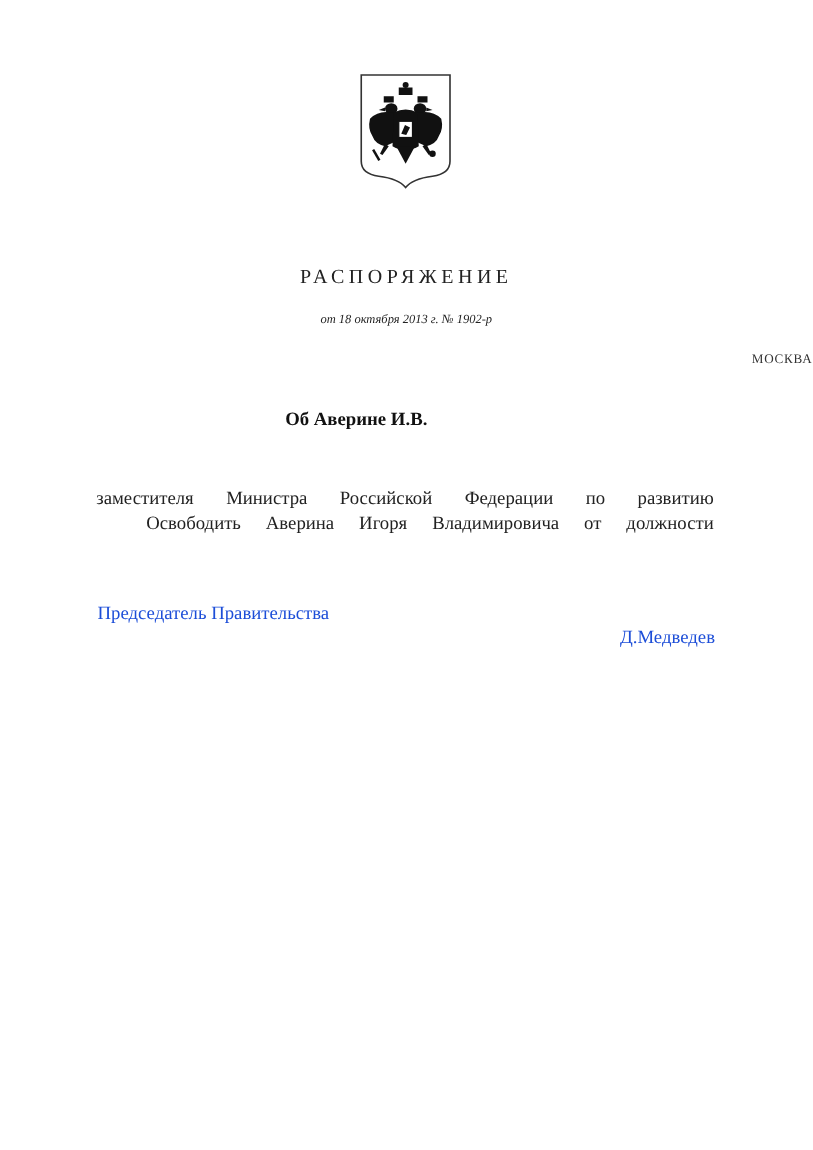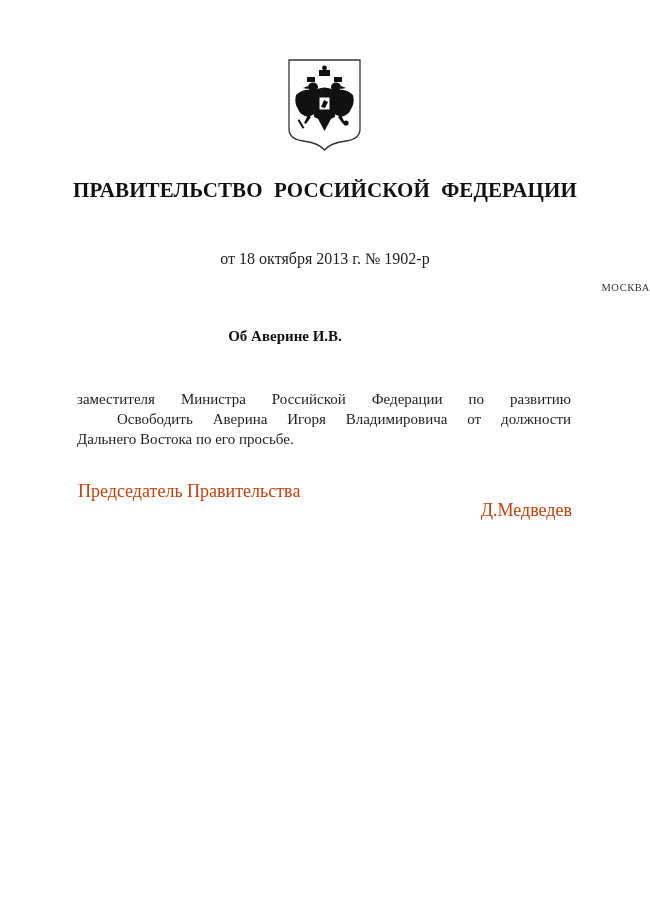--- a/index.html
+++ b/index.html
@@ -51,22 +51,23 @@
       font-size: 16px;
       letter-spacing: 3.6px;
       color: #222;
     }
     .doc-date {
       position: absolute;
       left: 0;
       width: 650px;
       top: 250px;
       text-align: center;
-      font-size: 16px;
+      font-size: 10px;
       color: #222;
+      font-style: italic;
     }
     .doc-city {
       position: absolute;
       left: 0;
       width: 650px;
       top: 282px;
       text-align: right;
       font-size: 10.5px;
       letter-spacing: 0.6px;
       color: #333;
@@ -101,23 +102,23 @@
       text-align-last: justify;
     }
     .body-line.last {
       text-align-last: left;
     }
     .signature-block {
       position: absolute;
       left: 78px;
       top: 482px;
       width: 494px;
-      font-size: 18px;
+      font-size: 15px;
       line-height: 19px;
-      color: #c2410c;
+      color: #1d4ed8;
     }
     .sig-title-1 {
       display: block;
     }
     .sig-title-2 {
       display: block;
       padding-left: 18px;
     }
     .sig-name {
       position: absolute;
@@ -159,33 +160,32 @@
         <path d="M55 58 L59 66 L57 67 L52 60 Z"></path>
         <circle cx="60" cy="66" r="2.6"></circle>
         <rect x="14" y="62" width="2" height="10" transform="rotate(-30 15 67)"></rect>
       </g>
 
       <rect x="33" y="40" width="11" height="13" fill="#fff" stroke="#111" stroke-width="1"></rect>
       <path d="M35 50 L38 43 L42 45 L39 51 Z" fill="#111"></path>
     </svg>
   </div>
 
-  <div class="gov-title">ПРАВИТЕЛЬСТВО  РОССИЙСКОЙ  ФЕДЕРАЦИИ</div>
 
+  <div class="doc-type">РАСПОРЯЖЕНИЕ</div>
 
   <div class="doc-date">от 18 октября 2013 г.  № 1902-р</div>
 
   <div class="doc-city">МОСКВА</div>
 
   <div class="subject">Об Аверине И.В.</div>
 
   <div class="body-text">
     <span class="body-line">заместителя Министра Российской Федерации по развитию</span>
     <span class="body-line"><span class="indent"></span><span>Освободить Аверина Игоря Владимировича от должности</span></span>
-    <span class="body-line last">Дальнего Востока по его просьбе.</span>
   </div>
 
   <div class="signature-block">
     <span class="sig-title-1">Председатель Правительства</span>
     <span class="sig-name">Д.Медведев</span>
   </div>
 
 </div>
 
 </body></html>

